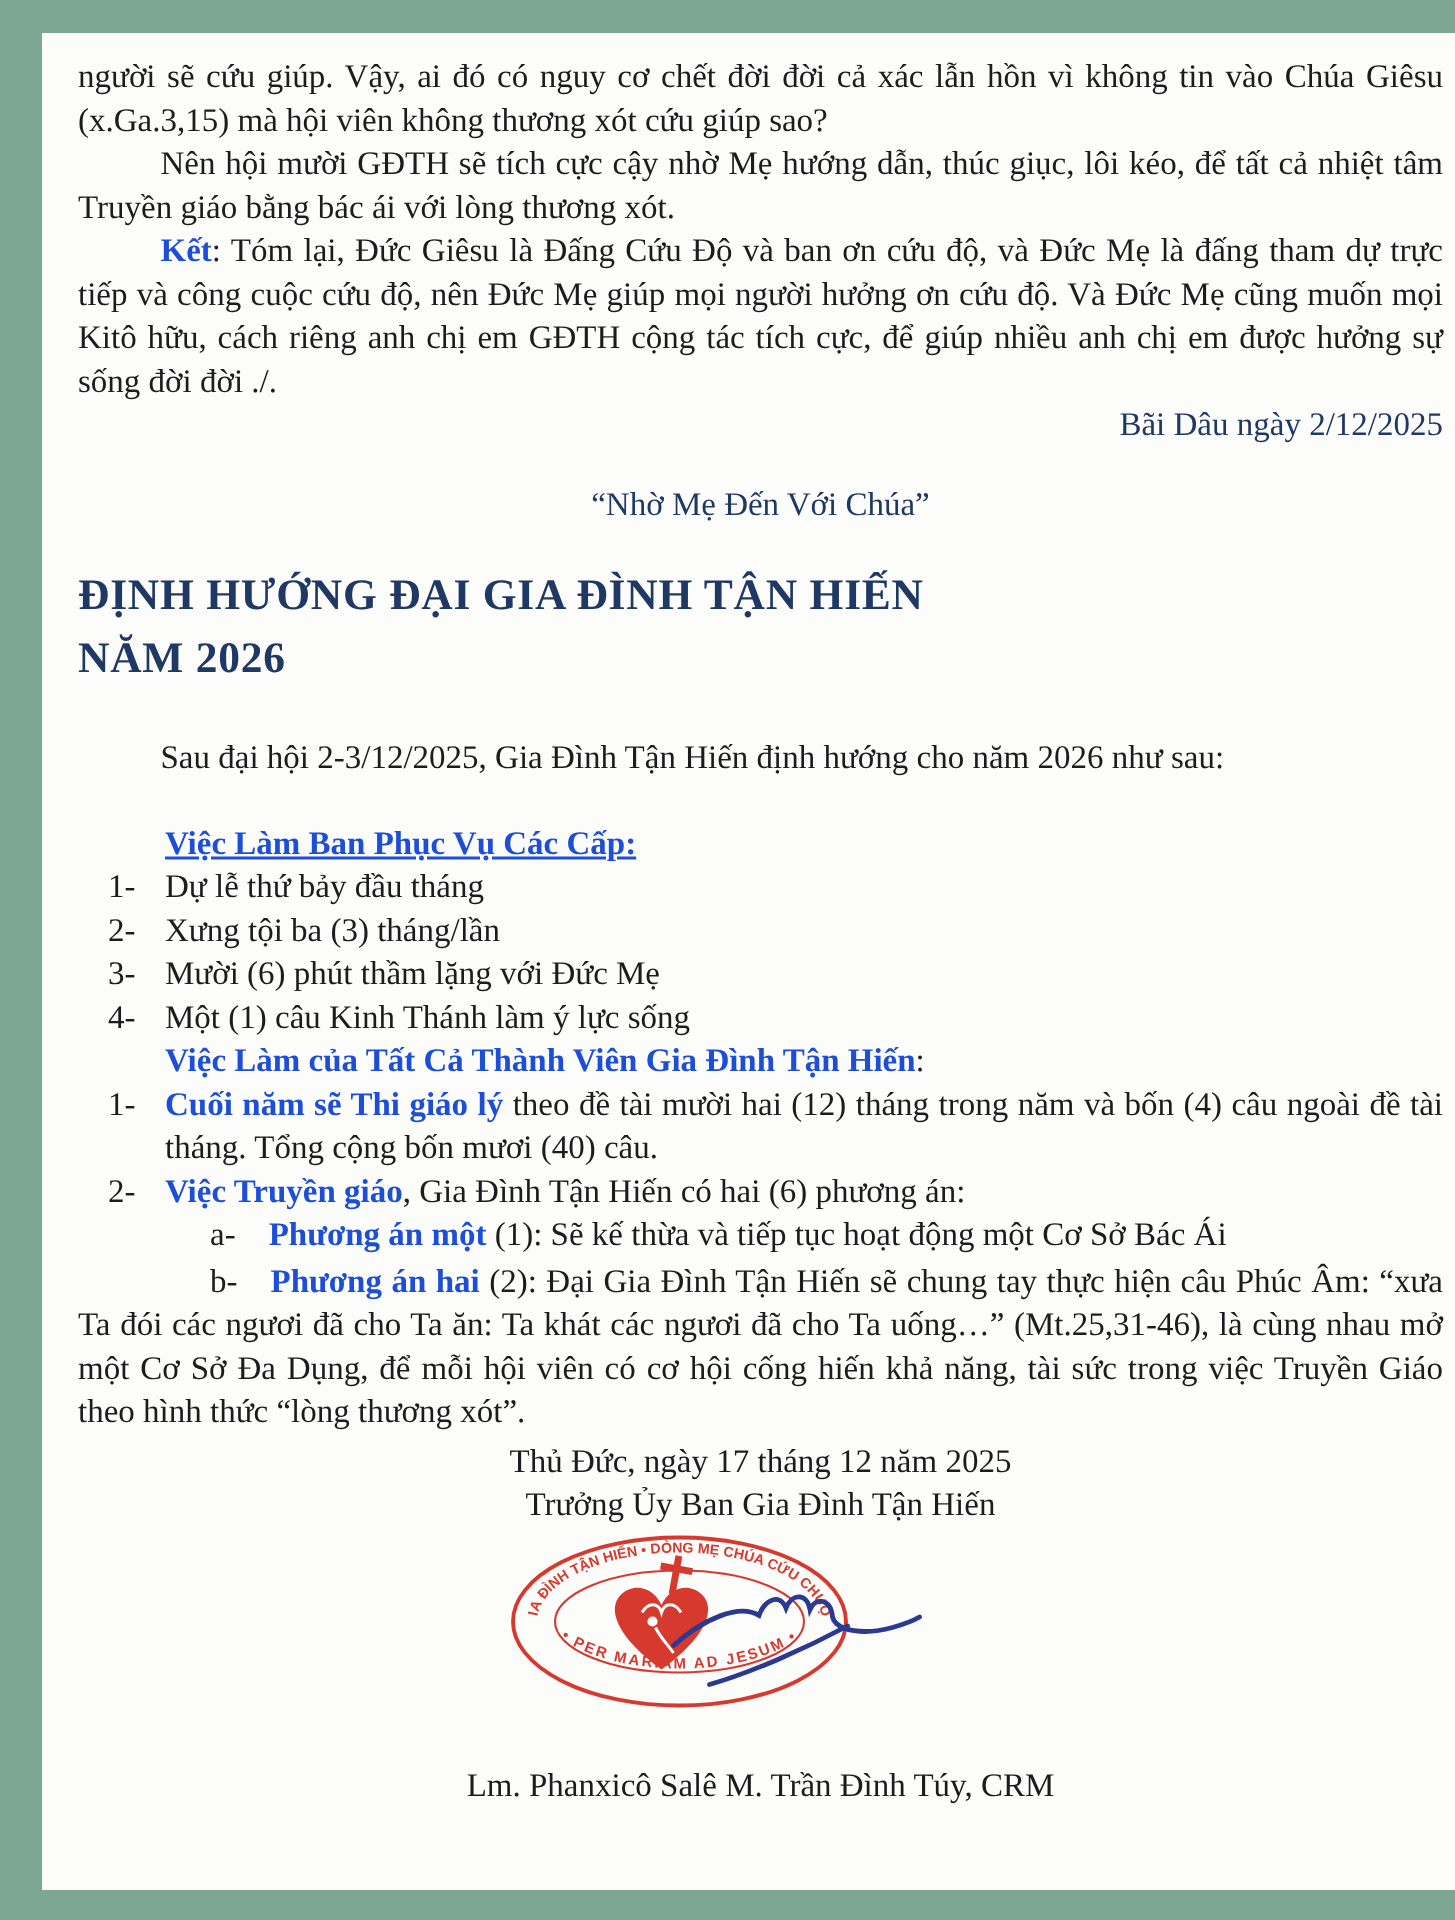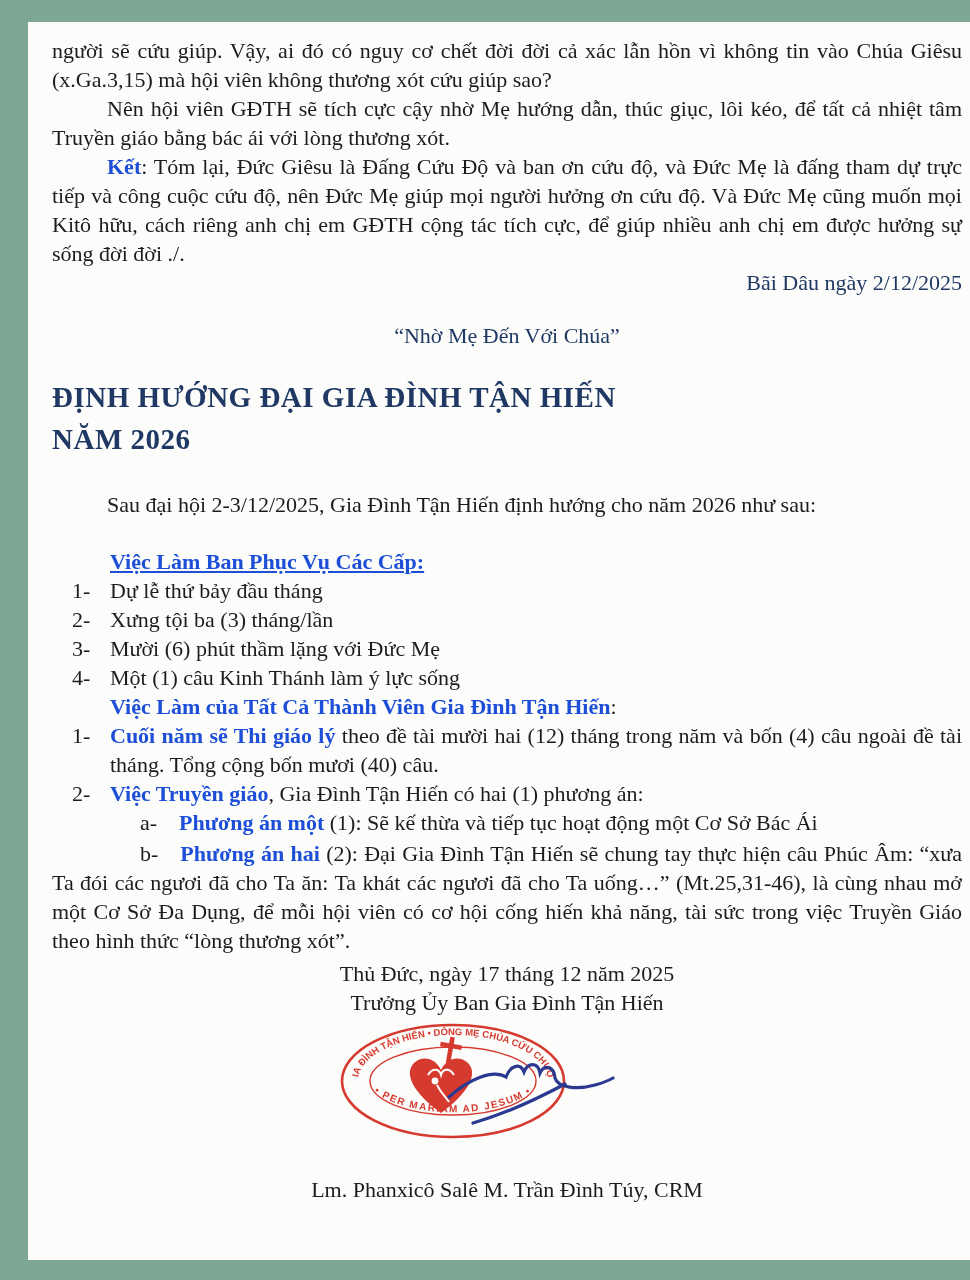--- a/index.html
+++ b/index.html
@@ -45,21 +45,21 @@
   .sig-svg { position:absolute; left:391px; top:18px; }
   .signer-name { text-align:center; margin-top:12px; }
 </style>
 </head>
 <body>
 
 <div class="page">
 
   <p class="just">người sẽ cứu giúp. Vậy, ai đó có nguy cơ chết đời đời cả xác lẫn hồn vì không tin vào Chúa Giêsu (x.Ga.3,15) mà hội viên không thương xót cứu giúp sao?</p>
 
-  <p class="just ind">Nên hội viên GĐTH sẽ tích cực cậy nhờ Mẹ hướng dẫn, thúc giục, lôi kéo, để tất cả nhiệt tâm Truyền giáo bằng bác ái với lòng thương xót.</p>
+  <p class="just ind">Nên hội mười GĐTH sẽ tích cực cậy nhờ Mẹ hướng dẫn, thúc giục, lôi kéo, để tất cả nhiệt tâm Truyền giáo bằng bác ái với lòng thương xót.</p>
 
   <p class="just ind"><span class="navy">Kết</span><span>: Tóm lại, Đức Giêsu là Đấng Cứu Độ và ban ơn cứu độ, và Đức Mẹ là đấng tham dự trực tiếp và công cuộc cứu độ, nên Đức Mẹ giúp mọi người hưởng ơn cứu độ. Và Đức Mẹ cũng muốn mọi Kitô hữu, cách riêng anh chị em GĐTH cộng tác tích cực, để giúp nhiều anh chị em được hưởng sự sống đời đời ./.</span></p>
 
   <p class="dateline1">Bãi Dâu ngày 2/12/2025</p>
 
   <p class="motto">“Nhờ Mẹ Đến Với Chúa”</p>
 
   <div class="doc-title">
     <div>ĐỊNH HƯỚNG ĐẠI GIA ĐÌNH TẬN HIẾN</div>
     <div>NĂM 2026</div>
@@ -71,21 +71,21 @@
 
   <div class="li"><span class="num">1-</span><span>Dự lễ thứ bảy đầu tháng</span></div>
   <div class="li"><span class="num">2-</span><span>Xưng tội ba (3) tháng/lần</span></div>
   <div class="li"><span class="num">3-</span><span>Mười (6) phút thầm lặng với Đức Mẹ</span></div>
   <div class="li"><span class="num">4-</span><span>Một (1) câu Kinh Thánh làm ý lực sống</span></div>
 
   <p class="sec-head2"><span class="navy">Việc Làm của Tất Cả Thành Viên Gia Đình Tận Hiến</span><span>:</span></p>
 
   <div class="li"><span class="num">1-</span><span class="navy">Cuối năm sẽ Thi giáo lý</span><span> theo đề tài mười hai (12) tháng trong năm và bốn (4) câu ngoài đề tài tháng. Tổng cộng bốn mươi (40) câu.</span></div>
 
-  <div class="li"><span class="num">2-</span><span class="navy">Việc Truyền giáo</span><span>, Gia Đình Tận Hiến có hai (1) phương án:</span></div>
+  <div class="li"><span class="num">2-</span><span class="navy">Việc Truyền giáo</span><span>, Gia Đình Tận Hiến có hai (6) phương án:</span></div>
 
   <p class="opt"><span class="num">a-</span><span class="navy">Phương án một</span><span> (1): Sẽ kế thừa và tiếp tục hoạt động một Cơ Sở Bác Ái</span></p>
 
   <p class="opt opt-b just"><span class="num">b-</span><span class="navy">Phương án hai</span><span> (2): Đại Gia Đình Tận Hiến sẽ chung tay thực hiện câu Phúc Âm: “xưa Ta đói các ngươi đã cho Ta ăn: Ta khát các ngươi đã cho Ta uống…” (Mt.25,31-46), là cùng nhau mở một Cơ Sở Đa Dụng, để mỗi hội viên có cơ hội cống hiến khả năng, tài sức trong việc Truyền Giáo theo hình thức “lòng thương xót”.</span></p>
 
   <p class="closing-line mt4">Thủ Đức, ngày 17 tháng 12 năm 2025</p>
   <p class="closing-line">Trưởng Ủy Ban Gia Đình Tận Hiến</p>
 
   <div class="stamp-block">
     <svg class="seal-svg" width="230" height="120" viewBox="0 0 230 120">

